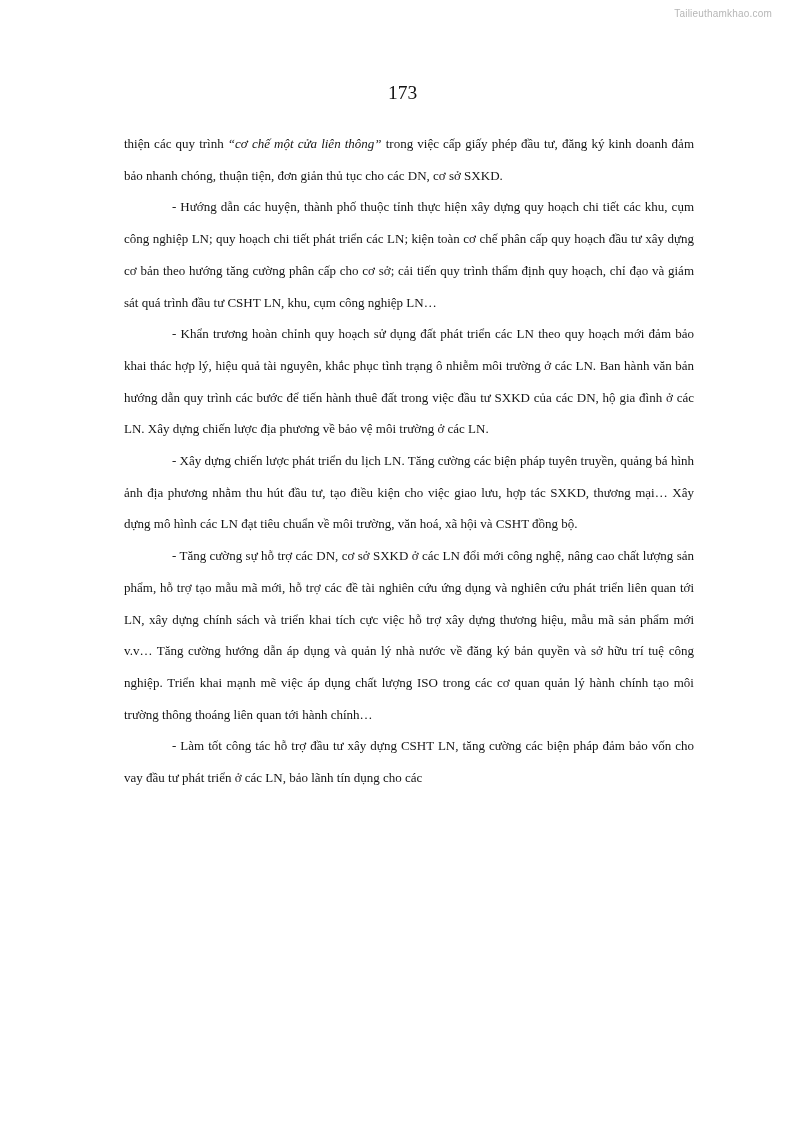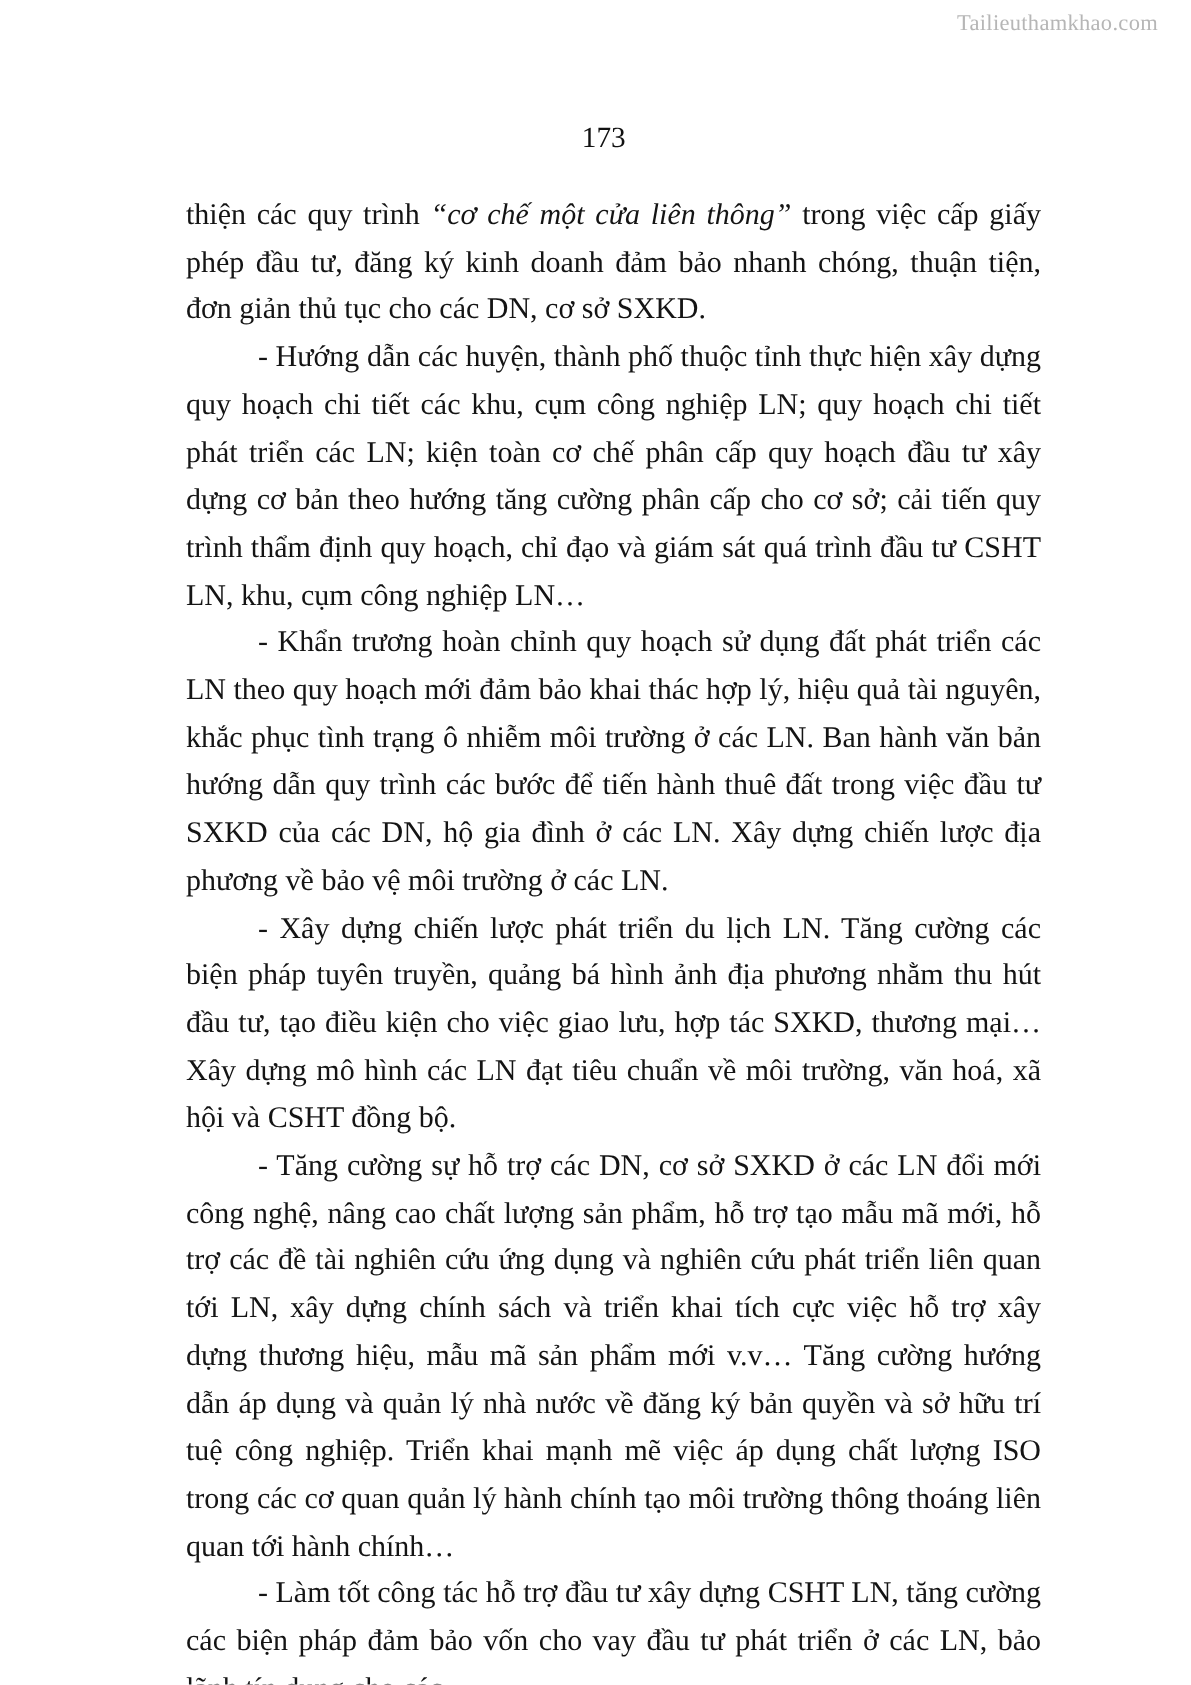--- a/index.html
+++ b/index.html
@@ -20,22 +20,22 @@
   .page {
     position: absolute;
     inset: 0;
     background: #ffffff;
   }
 
   .watermark {
     position: absolute;
     top: 8px;
     right: 22px;
-    font-family: Liberation Serif, serif;
-    font-size: 15px;
+    font-family: Liberation Sans, sans-serif;
+    font-size: 10px;
     letter-spacing: 0.2px;
     color: #b6b6b6;
     user-select: none;
     white-space: nowrap;
     margin-left: 43px;
   }
 
   .page-number {
     position: absolute;
     top: 82px;
@@ -51,21 +51,21 @@
     position: absolute;
     left: 124px;
     top: 128px;
     width: 570px;
   }
 
   .para {
     margin: 0;
     text-align: justify;
     text-justify: inter-word;
-    font-size: 20px;
+    font-size: 13px;
     line-height: 31.7px;
     color: #141414;
     hyphens: none;
     font-family: Liberation Serif, serif;
   }
 
   .para.indent {
     text-indent: 48px;
   }
 

